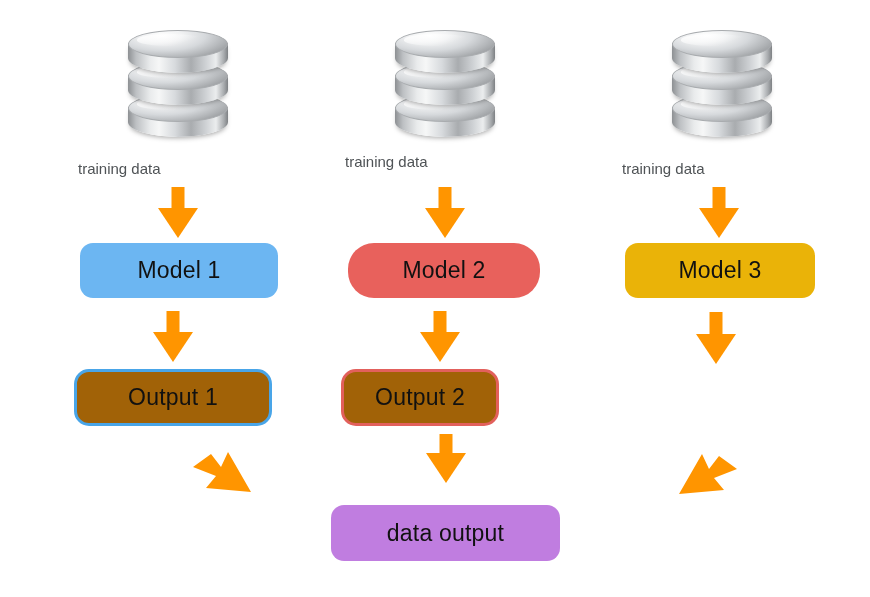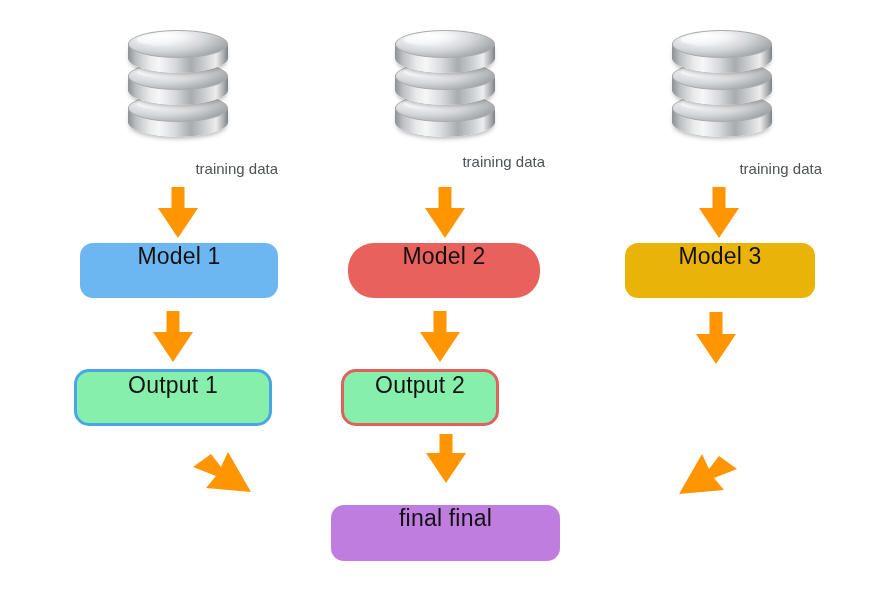--- a/index.html
+++ b/index.html
@@ -65,21 +65,21 @@
     height: 12px;
     border-radius: 40px / 7px;
     background: linear-gradient(160deg, rgba(255,255,255,0.95), rgba(255,255,255,0) 72%);
   }
 
   
   .caption {
     position: absolute;
     font-size: 15px;
     color: #4f5356;
-    text-align: right;
+    text-align: left;
     white-space: nowrap;
   }
 
   
   .arrow-down {
     position: absolute;
   }
   .arrow-down .shaft {
     position: absolute;
     left: 50%;
@@ -100,32 +100,32 @@
   }
   .arrow-diag {
     position: absolute;
   }
 
   
   .box {
     position: absolute;
     box-sizing: border-box;
     display: flex;
-    align-items: flex-start;
+    align-items: center;
     justify-content: center;
     font-size: 23px;
     color: #111111;
     letter-spacing: 0.2px;
     white-space: nowrap;
   }
   .box.filled {
     border-radius: 13px;
   }
   .box.outlined {
-    background: #86efac;
+    background: #a16207;
     border-radius: 15px;
     border-style: solid;
     border-width: 3px;
   }
 </style>
 </head>
 <body>
 
 <div id="canvas">
 
@@ -239,16 +239,16 @@
   </div>
 
 
   <div class="arrow-diag" style="left:676px; top:452px; width:64px; height:46px;">
     <svg width="64" height="46" viewBox="0 0 64 46" xmlns="http://www.w3.org/2000/svg">
       <polygon points="61,17 43,4 33,17 26,2 3,42 48,38 38,26" fill="#FF9500"></polygon>
     </svg>
   </div>
 
   <div class="box filled" style="left:331px; top:505px; width:229px; height:56px; background:#C07DE0;">
-    <span>final final</span>
+    <span>data output</span>
   </div>
 
 </div>
 
 </body></html>

